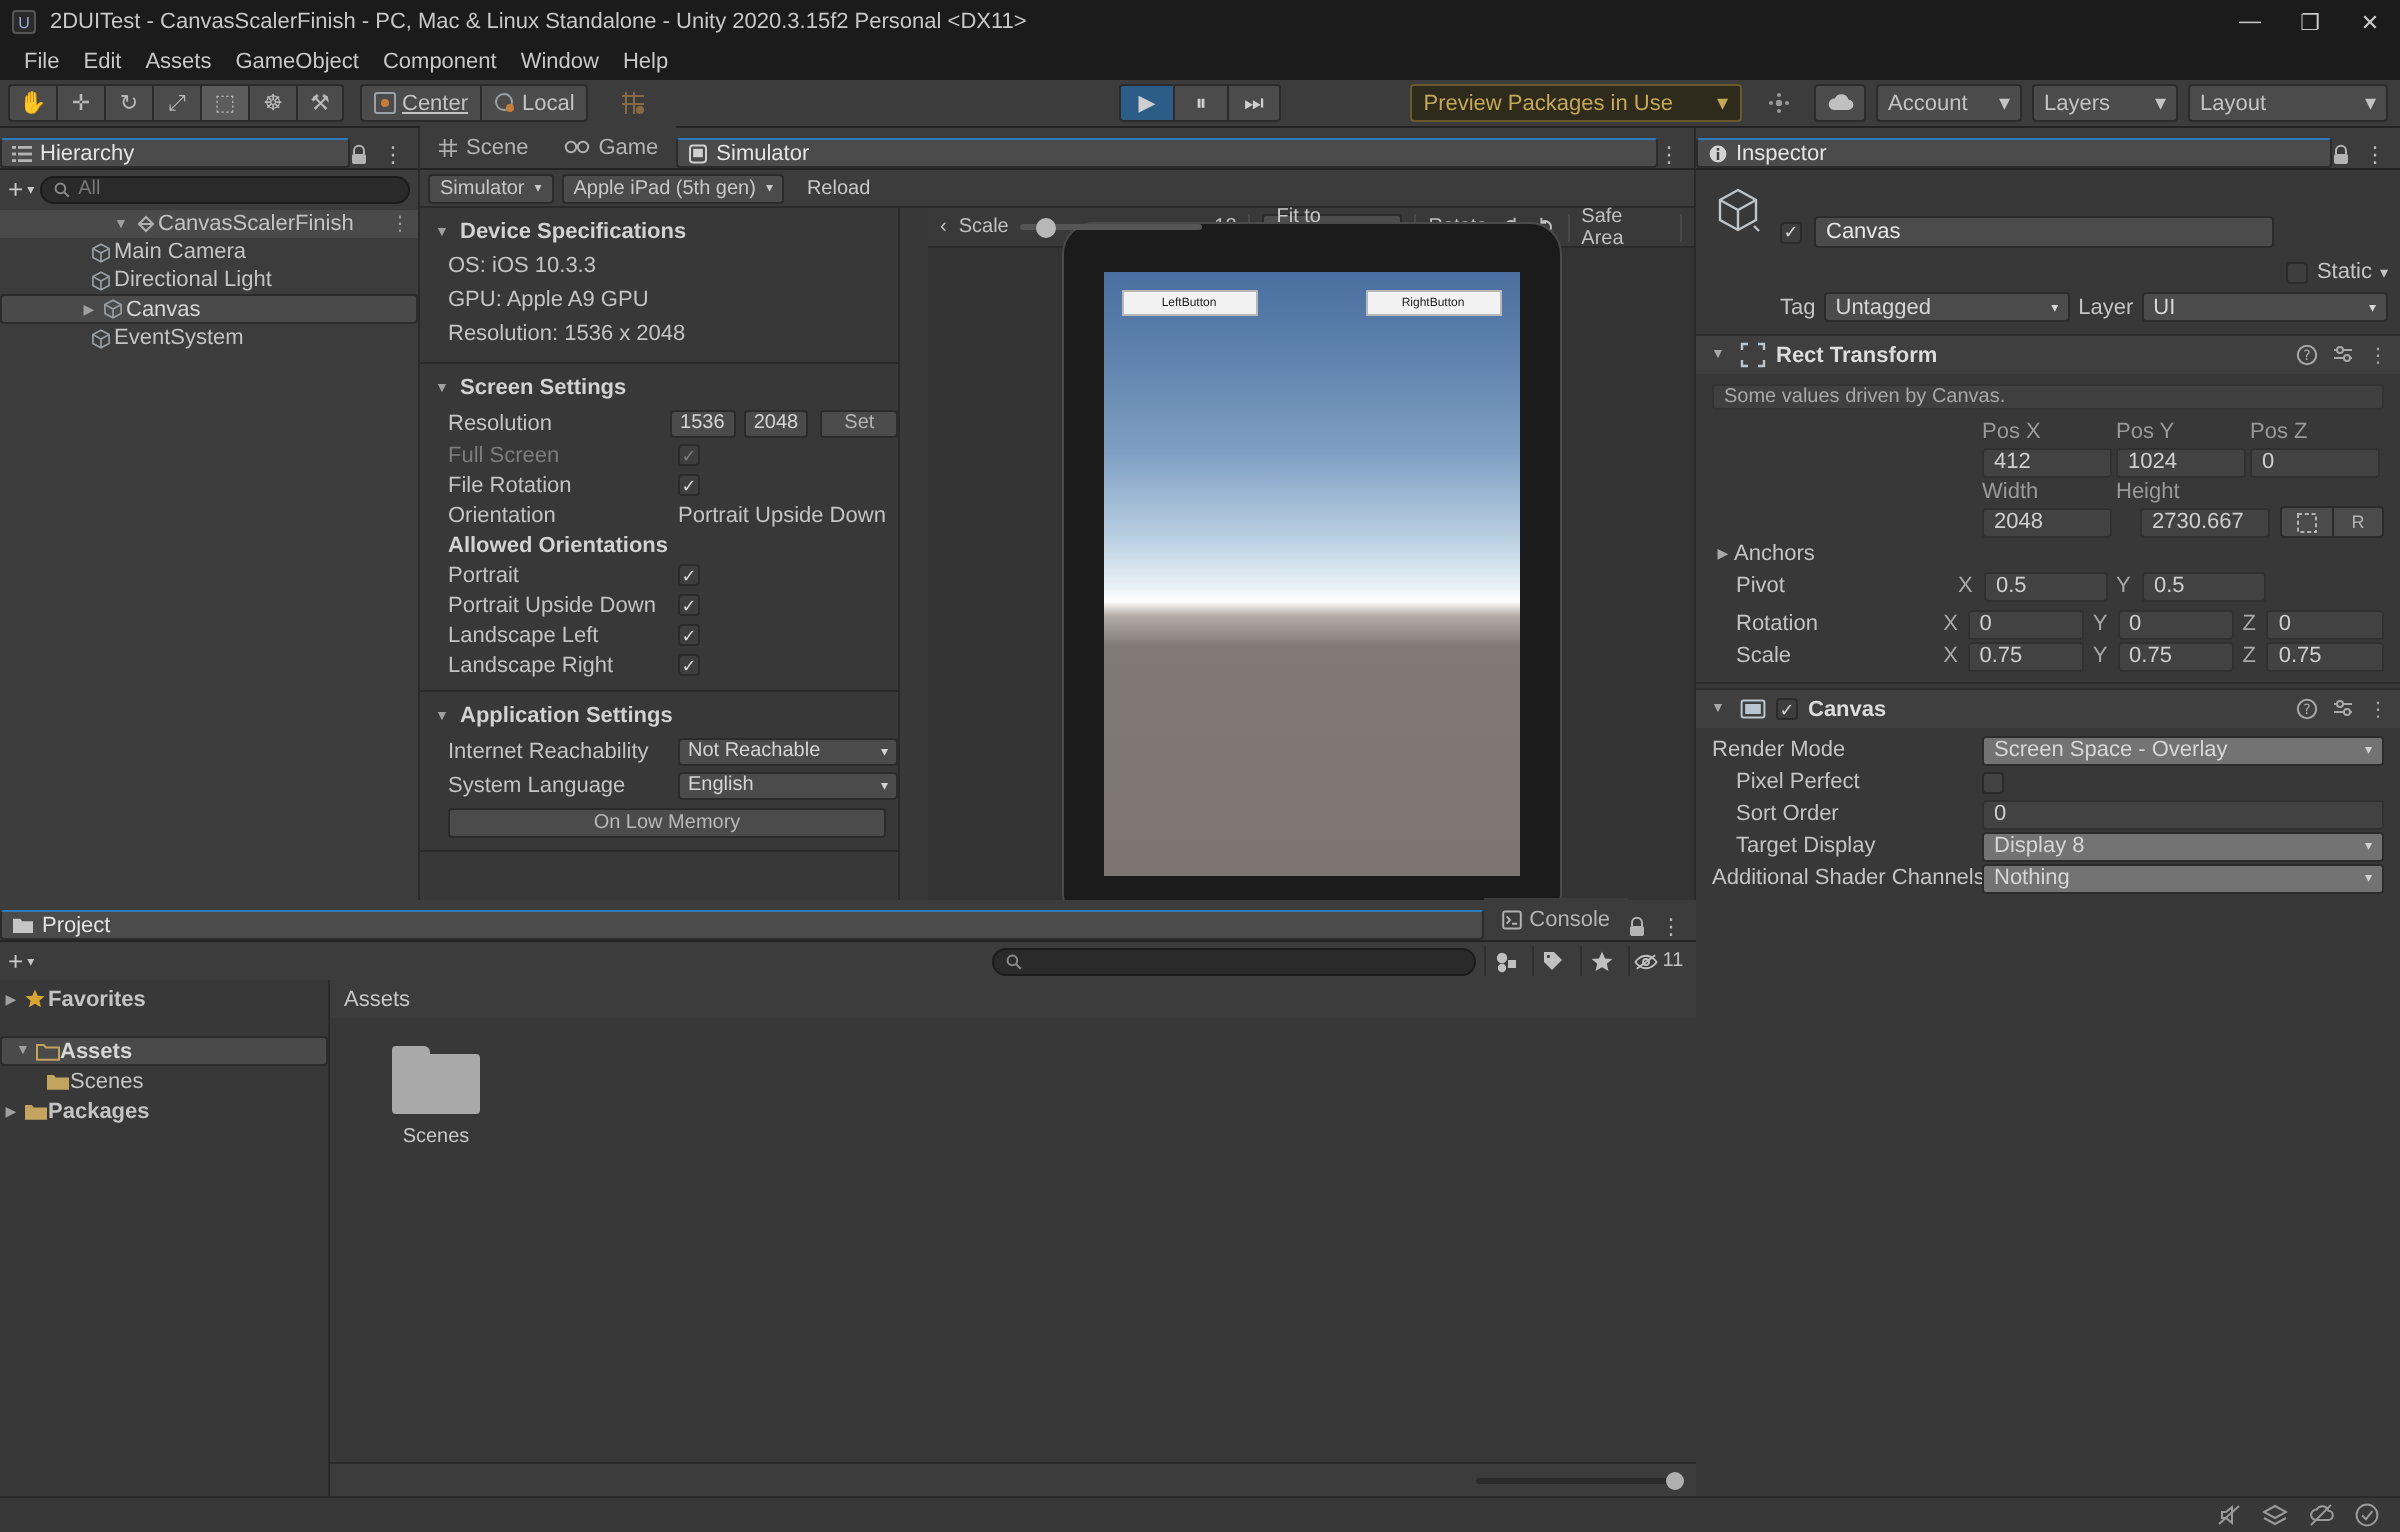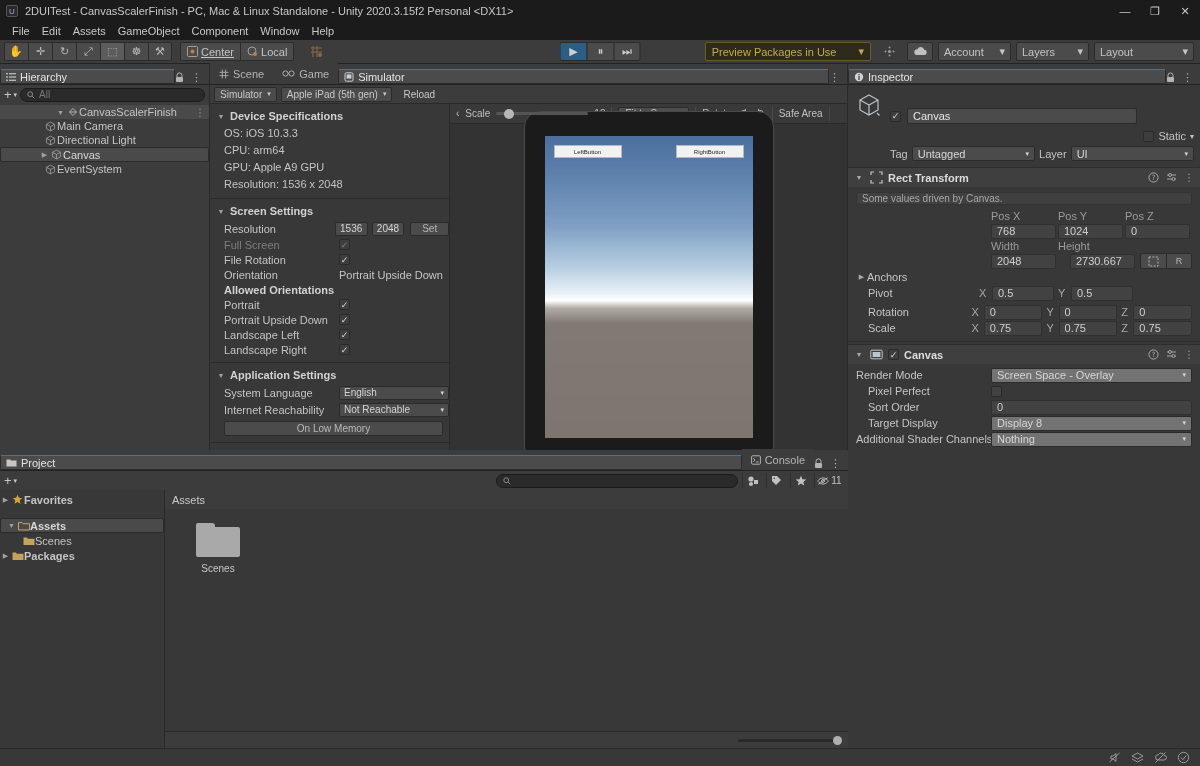--- a/index.html
+++ b/index.html
@@ -112,21 +112,21 @@
   .slider-mini{ width:100px; height:3px; background:#2a2a2a; border-radius:2px; position:relative;}
   .slider-mini .kn{ position:absolute; right:-4px; top:-3px; width:9px;height:9px;border-radius:50%;background:#b0b0b0;}
 
   
   .sim-tool{ height:19px; background:#3c3c3c; display:flex; align-items:center; gap:4px;
     padding:0 4px; flex:0 0 19px; border-bottom:1px solid #2a2a2a;}
   .smallpop{ height:15px; background:#4b4b4b; border:1px solid #2b2b2b; border-radius:2px;
     display:flex; align-items:center; padding:0 5px; gap:5px; color:#c8c8c8; font-size:10px;}
   .plainbtn{ height:15px; background:#4b4b4b; border:1px solid #2b2b2b; border-radius:2px;
     display:flex; align-items:center; padding:0 6px; color:#c8c8c8; font-size:10px;}
-  .sim-body{ flex:1; display:flex; min-height:0; }
+  .sim-body{ flex:1; display:flex; min-height:0;gap:14px; }
   .sim-insp{ width:240px; background:#383838; border-right:1px solid #2a2a2a; overflow:hidden; }
   .sim-view{ flex:1; background:#333; display:flex; flex-direction:column; min-height:0;}
   .sim-viewbar{ height:20px; background:#393939; display:flex; align-items:center; gap:6px;
     padding:0 6px; flex:0 0 20px; color:#c0c0c0; font-size:10px; border-bottom:1px solid #2a2a2a;}
   .scale-slider{ width:92px; height:3px; background:#555; border-radius:2px; position:relative;}
   .scale-slider .kn{ position:absolute; left:8px; top:-3.5px; width:10px; height:10px; border-radius:50%; background:#b7b7b7;}
   .vbdiv{ width:1px; height:14px; background:#4a4a4a; }
   .sim-stage{ flex:1; background:#333333; display:flex; align-items:center; justify-content:center; min-height:0;}
 
   .device{ width:250px; height:352px; background:#1b1b1b; border:1px solid #4a4a4a;
@@ -485,21 +485,20 @@
         <div class="sim-body">
 
           <div class="sim-insp">
 
             <div class="si-sec">
               <div class="si-hdr">
                 <span class="tri">▼</span>
                 <span>Device Specifications</span>
               </div>
               <div class="si-line">OS: iOS 10.3.3</div>
-              <div class="si-line">CPU: arm64</div>
               <div class="si-line">GPU: Apple A9 GPU</div>
               <div class="si-line">Resolution: 1536 x 2048</div>
             </div>
 
             <div class="si-sec">
               <div class="si-hdr">
                 <span class="tri">▼</span>
                 <span>Screen Settings</span>
               </div>
               <div class="si-row" style="height:17px">
@@ -540,30 +539,30 @@
                 <span class="chk">✓</span>
               </div>
             </div>
 
             <div class="si-sec">
               <div class="si-hdr">
                 <span class="tri">▼</span>
                 <span>Application Settings</span>
               </div>
               <div class="si-row" style="height:17px">
+                <span class="lbl">Internet Reachability</span>
+                <span class="ddown">
+                  <span class="cv">Not Reachable</span>
+                  <span style="font-size:7px">▾</span>
+                </span>
+              </div>
+              <div class="si-row" style="height:17px">
                 <span class="lbl">System Language</span>
                 <span class="ddown">
                   <span class="cv">English</span>
-                  <span style="font-size:7px">▾</span>
-                </span>
-              </div>
-              <div class="si-row" style="height:17px">
-                <span class="lbl">Internet Reachability</span>
-                <span class="ddown">
-                  <span class="cv">Not Reachable</span>
                   <span style="font-size:7px">▾</span>
                 </span>
               </div>
               <div class="widebtn">On Low Memory</div>
             </div>
           </div>
 
           <div class="sim-view">
             <div class="sim-viewbar">
               <span>‹</span>
@@ -700,21 +699,21 @@
           <div class="comp-body">
             <div class="drivenbox">Some values driven by Canvas.</div>
             <div class="irow" style="height:14px">
               <span class="ilbl"></span>
               <span class="hdrlbl" style="width:67px">Pos X</span>
               <span class="hdrlbl" style="width:67px">Pos Y</span>
               <span class="hdrlbl">Pos Z</span>
             </div>
             <div class="irow">
               <span class="ilbl"></span>
-              <span class="ifield" style="width:65px">768</span>
+              <span class="ifield" style="width:65px">412</span>
               <span class="ifield" style="width:65px; margin-left:2px">1024</span>
               <span class="ifield" style="width:65px; margin-left:2px">0</span>
             </div>
             <div class="irow" style="height:14px">
               <span class="ilbl"></span>
               <span class="hdrlbl" style="width:67px">Width</span>
               <span class="hdrlbl" style="width:67px">Height</span>
             </div>
             <div class="irow">
               <span class="ilbl"></span>

